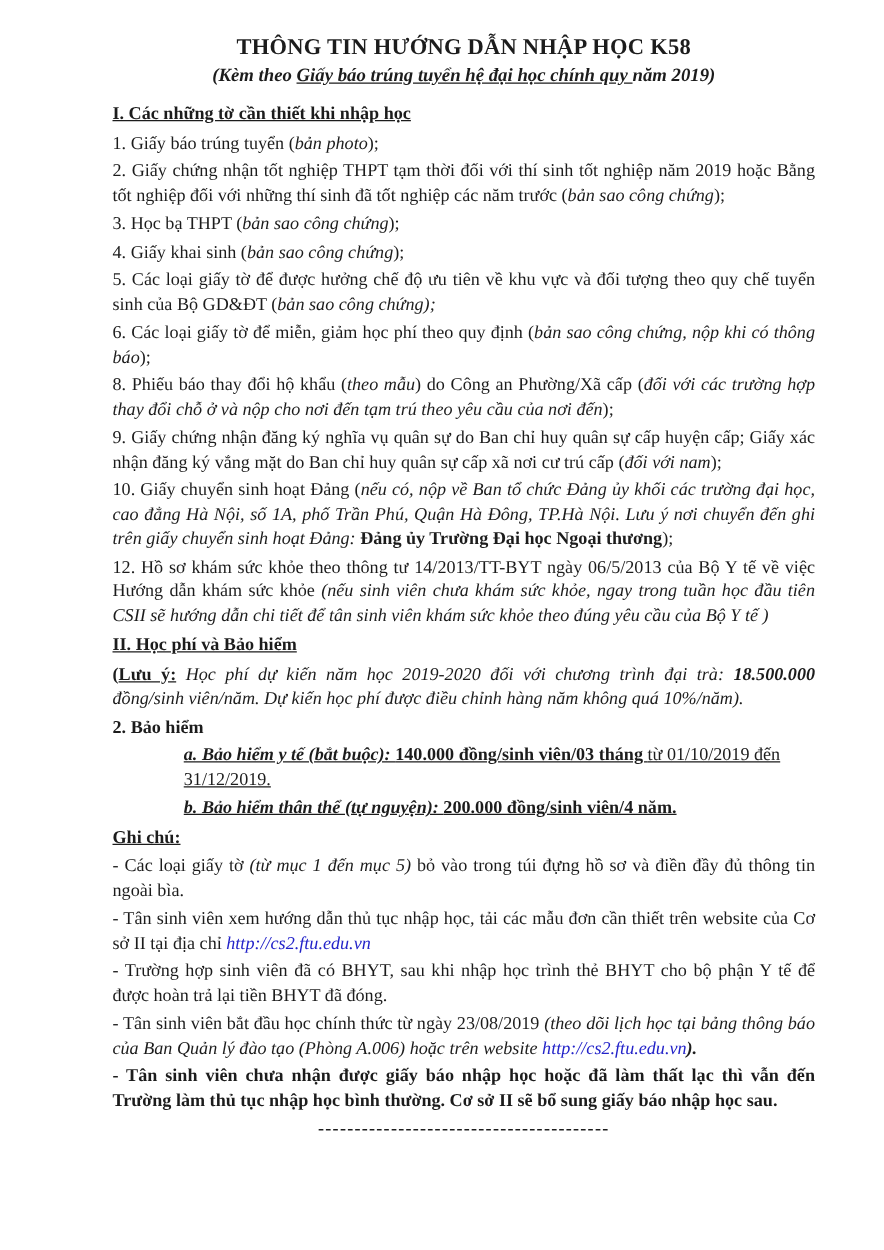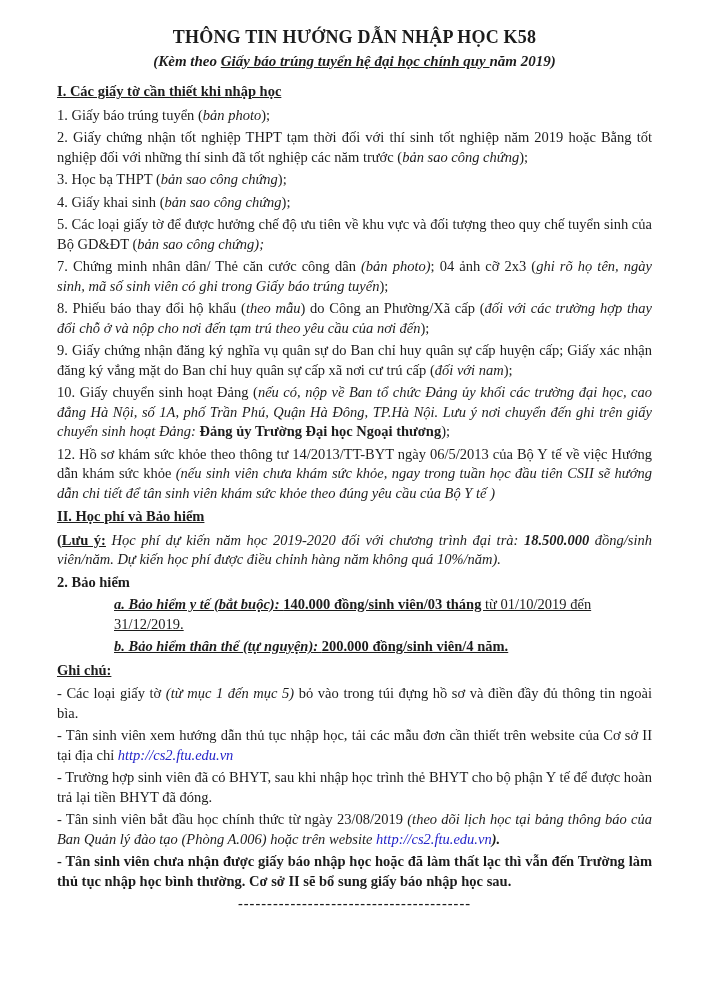--- a/index.html
+++ b/index.html
@@ -8,21 +8,21 @@
     height: 1000px;
     background: #ffffff;
     font-family: "Liberation Serif", "DejaVu Serif", serif;
     color: #1c1c1c;
     overflow: hidden;
   }
   .page {
     box-sizing: border-box;
     width: 707px;
     height: 1000px;
-    padding: 26px 55px 20px 57px;
+    padding: 26px 55px 20px 90px;
     background: #ffffff;
   }
   .para {
     margin: 0 0 3px 0;
     font-size: 14.5px;
     line-height: 19.5px;
     text-align: justify;
   }
   .para.title {
     text-align: center;
@@ -53,27 +53,27 @@
     cursor: pointer;
   }
 </style>
 </head>
 <body>
 
 <div class="page">
   <div id="doc">
       <p class="para title"><span class="b">THÔNG TIN HƯỚNG DẪN NHẬP HỌC K58</span></p>
       <p class="para subtitle"><span class="b i">(Kèm theo </span><span class="b i u">Giấy báo trúng tuyển hệ đại học chính quy </span><span class="b i">năm 2019)</span></p>
-      <p class="para section-heading"><span class="b u">I. Các giấy tờ cần thiết khi nhập học</span></p>
+      <p class="para section-heading"><span class="b u">I. Các những tờ cần thiết khi nhập học</span></p>
       <p class="para"><span>1. Giấy báo trúng tuyển (</span><span class="i">bản photo</span><span>);</span></p>
       <p class="para"><span>2. Giấy chứng nhận tốt nghiệp THPT tạm thời đối với thí sinh tốt nghiệp năm 2019 hoặc Bằng tốt nghiệp đối với những thí sinh đã tốt nghiệp các năm trước (</span><span class="i">bản sao công chứng</span><span>);</span></p>
       <p class="para"><span>3. Học bạ THPT (</span><span class="i">bản sao công chứng</span><span>);</span></p>
       <p class="para"><span>4. Giấy khai sinh (</span><span class="i">bản sao công chứng</span><span>);</span></p>
       <p class="para"><span>5. Các loại giấy tờ để được hưởng chế độ ưu tiên về khu vực và đối tượng theo quy chế tuyển sinh của Bộ GD&amp;ĐT (</span><span class="i">bản sao công chứng);</span></p>
-      <p class="para"><span>7. Chứng minh nhân dân/ Thẻ căn cước công dân </span><span class="i">(bản photo)</span><span>; 04 ảnh cỡ 2x3 (</span><span class="i">ghi rõ họ tên, ngày sinh, mã số sinh viên có ghi trong Giấy báo trúng tuyển</span><span>);</span></p>
+      <p class="para"><span>6. Các loại giấy tờ để miễn, giảm học phí theo quy định (</span><span class="i">bản sao công chứng, nộp khi có thông báo</span><span>);</span></p>
       <p class="para"><span>8. Phiếu báo thay đổi hộ khẩu (</span><span class="i">theo mẫu</span><span>) do Công an Phường/Xã cấp (</span><span class="i">đối với các trường hợp thay đổi chỗ ở và nộp cho nơi đến tạm trú theo yêu cầu của nơi đến</span><span>);</span></p>
       <p class="para"><span>9. Giấy chứng nhận đăng ký nghĩa vụ quân sự do Ban chỉ huy quân sự cấp huyện cấp; Giấy xác nhận đăng ký vắng mặt do Ban chỉ huy quân sự cấp xã nơi cư trú cấp (</span><span class="i">đối với nam</span><span>);</span></p>
       <p class="para"><span>10. Giấy chuyển sinh hoạt Đảng (</span><span class="i">nếu có, nộp về Ban tổ chức Đảng ủy khối các trường đại học, cao đẳng Hà Nội, số 1A, phố Trần Phú, Quận Hà Đông, TP.Hà Nội. Lưu ý nơi chuyển đến ghi trên giấy chuyển sinh hoạt Đảng: </span><span class="b">Đảng ủy Trường Đại học Ngoại thương</span><span>);</span></p>
       <p class="para"><span>12. Hồ sơ khám sức khỏe theo thông tư 14/2013/TT-BYT ngày 06/5/2013 của Bộ Y tế về việc Hướng dẫn khám sức khỏe </span><span class="i">(nếu sinh viên chưa khám sức khỏe, ngay trong tuần học đầu tiên CSII sẽ hướng dẫn chi tiết để tân sinh viên khám sức khỏe theo đúng yêu cầu của Bộ Y tế )</span></p>
       <p class="para section-heading"><span class="b u">II. Học phí và Bảo hiểm</span></p>
       <p class="para"><span class="b">(</span><span class="b u">Lưu ý:</span><span class="i"> Học phí dự kiến năm học 2019-2020 đối với chương trình đại trà: </span><span class="b i">18.500.000 </span><span class="i">đồng/sinh viên/năm. Dự kiến học phí được điều chỉnh hàng năm không quá 10%/năm).</span></p>
       <p class="para"><span class="b">2. Bảo hiểm</span></p>
       <p class="para indent"><span class="b i">a. Bảo hiểm y tế (bắt buộc): </span><span class="b">140.000 đồng/sinh viên/03 tháng </span><span>từ 01/10/2019 đến 31/12/2019.</span></p>
       <p class="para indent"><span class="b i">b. Bảo hiểm thân thể (tự nguyện): </span><span class="b">200.000 đồng/sinh viên/4 năm.</span></p>
       <p class="para section-heading"><span class="b u">Ghi chú:</span></p>

